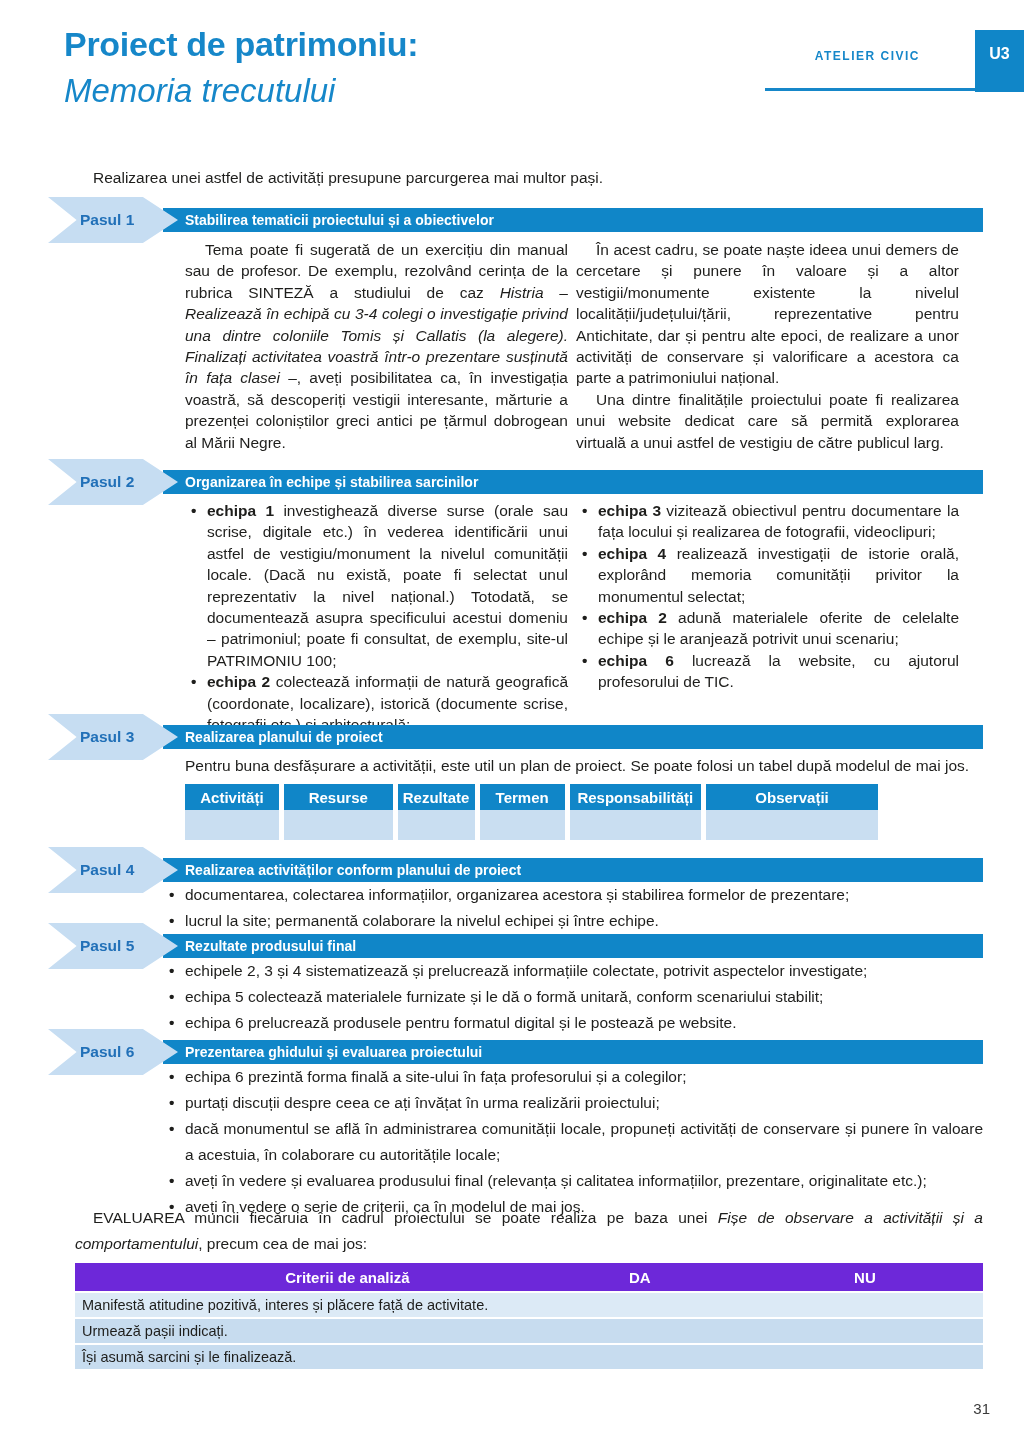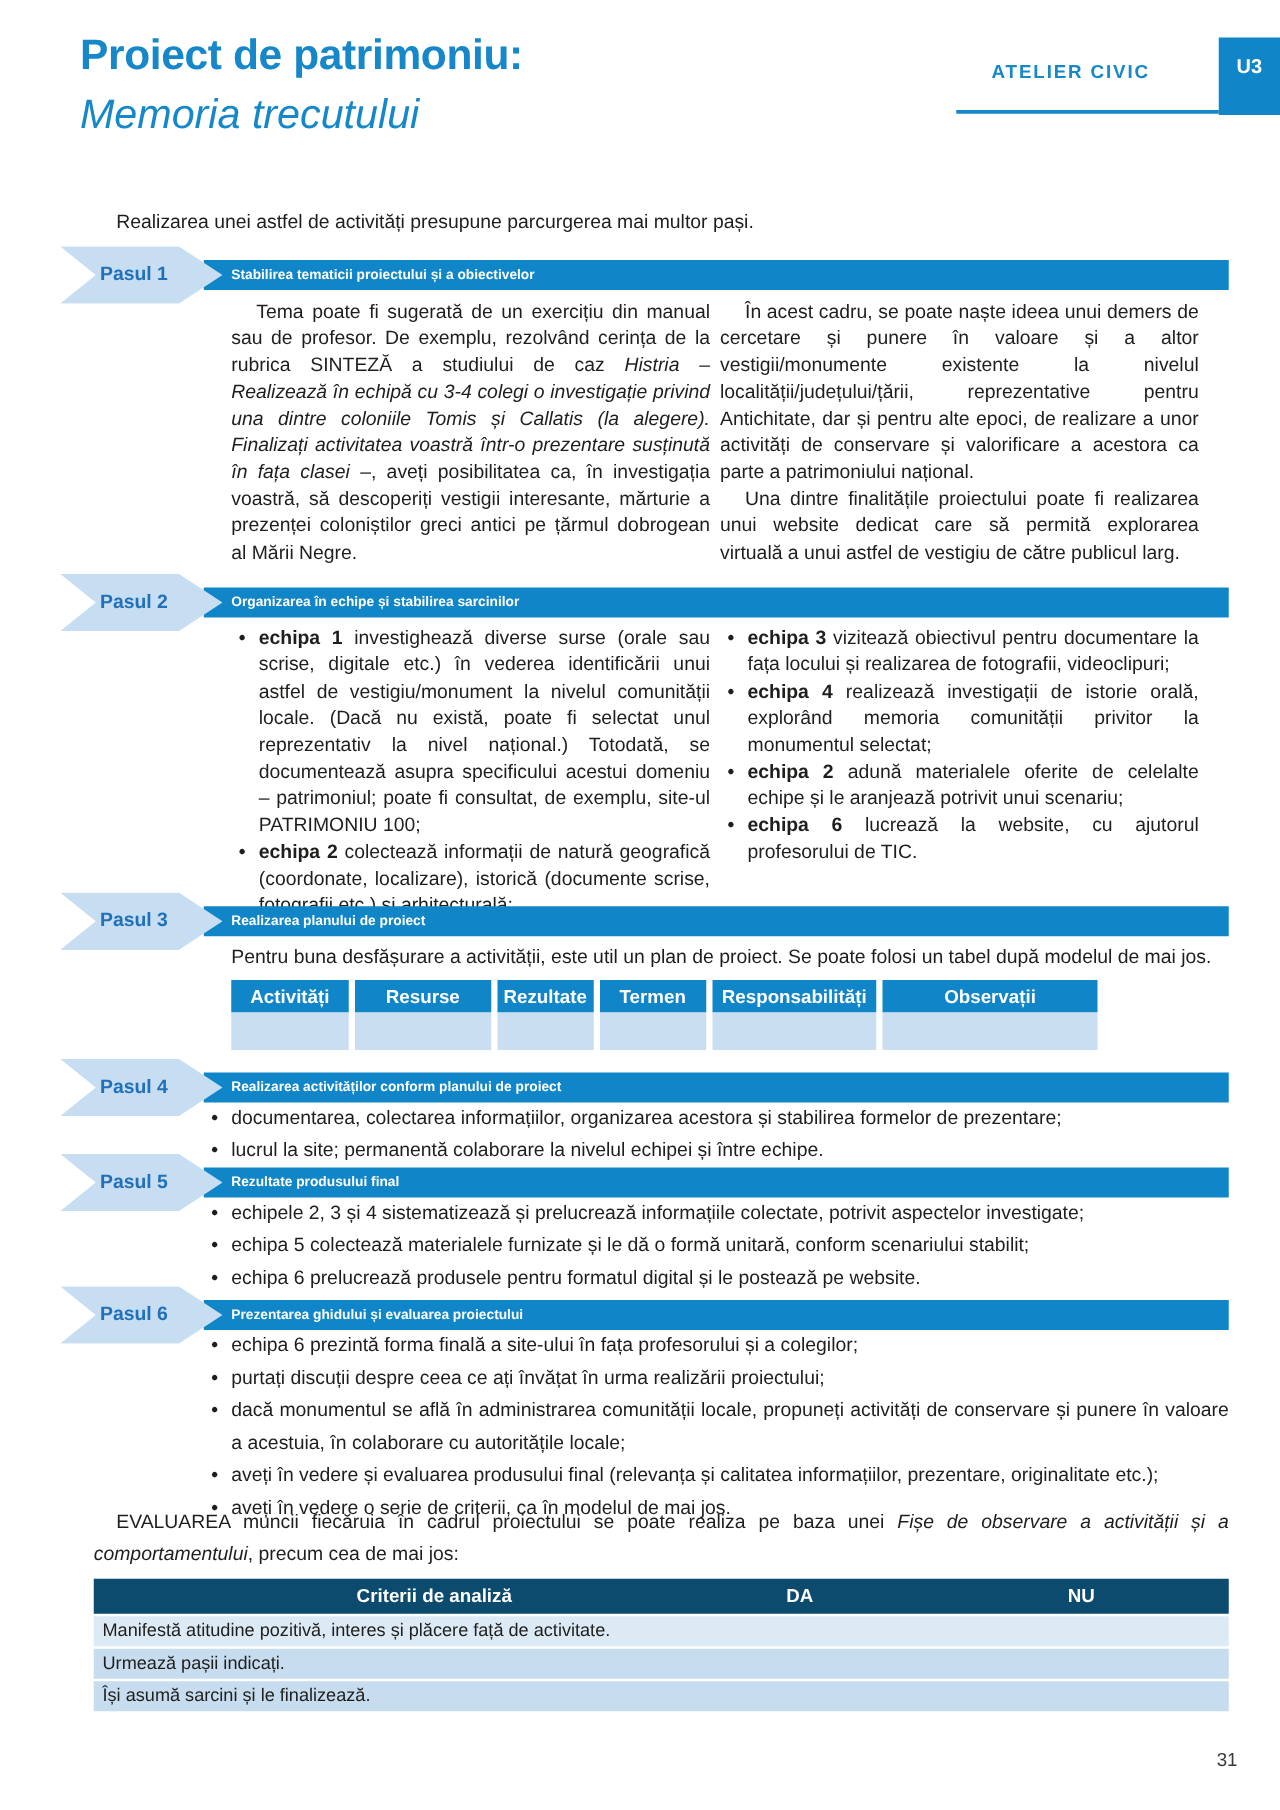--- a/index.html
+++ b/index.html
@@ -9,32 +9,32 @@
     font-family:"Liberation Sans", sans-serif;
     color:#1e1e1c;
     position:relative;
     overflow:hidden;
   }
 
   
   .title-block{position:absolute;top:24px;left:64px;}
   .title1{font-size:34px;font-weight:700;color:#1687c9;letter-spacing:-0.3px;line-height:1.2;margin:0;}
   .title2{font-size:33px;font-style:italic;font-weight:400;color:#1687c9;line-height:1.2;margin:6px 0 0 0;}
-  .atelier{position:absolute;top:49px;right:104px;font-size:15px;font-weight:700;color:#1687c9;letter-spacing:1.5px;}
+  .atelier{position:absolute;top:49px;right:104px;font-size:12px;font-weight:700;color:#1687c9;letter-spacing:1.5px;}
   .u3-box{position:absolute;top:30px;right:0;width:49px;height:62px;background:#1086c8;
           display:flex;align-items:center;justify-content:center;}
   .u3-box span{color:#fff;font-weight:700;font-size:16px;margin-bottom:14px;}
   .head-rule{position:absolute;top:88px;left:765px;width:210px;height:3px;background:#1687c9;}
 
   .intro{position:absolute;top:151px;left:75px;width:908px;font-size:15.5px;line-height:21px;text-indent:18px;}
 
   
   .step{position:absolute;left:163px;width:820px;}
   .step-head{position:relative;height:24px;}
-  .bar{height:24px;background:#1086c8;color:#ffffff;font-weight:700;font-size:11px;
+  .bar{height:24px;background:#1086c8;color:#ffffff;font-weight:700;font-size:14px;
        display:flex;align-items:center;padding-left:22px;box-sizing:border-box;}
   .chevron{position:absolute;left:-115px;top:-11px;width:130px;height:46px;background:#c6ddf2;
            clip-path:polygon(0 0,73% 0,100% 50%,73% 100%,0 100%,22% 50%);
            display:flex;align-items:center;box-sizing:border-box;padding-left:32px;
            color:#2170b8;font-weight:700;font-size:15.5px;z-index:2;}
   .two-col{display:flex;gap:8px;padding-left:22px;margin-top:7px;}
   .col{width:383px;font-size:15.5px;line-height:21.4px;text-align:justify;}
   .col p{margin:0;}
   .col p.indent{text-indent:20px;}
   ul.bullets{list-style:none;margin:0;padding:0;}
@@ -48,21 +48,21 @@
   .plan-row{display:flex;gap:5px;}
   .plan-h{background:#1086c8;color:#fff;font-weight:700;font-size:15px;height:26px;
           display:flex;align-items:center;justify-content:center;}
   .plan-c{background:#c9def1;height:30px;}
   .w1{width:95px;} .w2{width:110px;} .w3{width:78px;} .w4{width:86px;} .w5{width:133px;} .w6{width:174px;}
 
   
   .evaluation{position:absolute;top:1205px;left:75px;width:908px;}
   .eval-intro{margin:0;font-size:15.5px;line-height:26px;text-indent:18px;text-align:justify;}
   .eval-table{margin-top:6px;}
-  .eval-head{position:relative;height:28px;background:#0c4a6e;color:#fff;font-weight:700;font-size:15px;}
+  .eval-head{position:relative;height:28px;background:#6d28d9;color:#fff;font-weight:700;font-size:15px;}
   .eval-head span{position:absolute;top:50%;transform:translate(-50%,-50%);}
   .eh-1{left:30%;} .eh-2{left:62.2%;} .eh-3{left:87%;}
   .eval-row{height:24px;margin-top:2px;font-size:14.5px;display:flex;align-items:center;padding-left:7px;}
   .eval-row.odd{background:#dceaf6;}
   .eval-row.even{background:#c7dcef;}
 
   .page-number{position:absolute;top:1400px;right:34px;font-size:15px;color:#3a3a3a;}
 </style>
 </head>
 <body>

